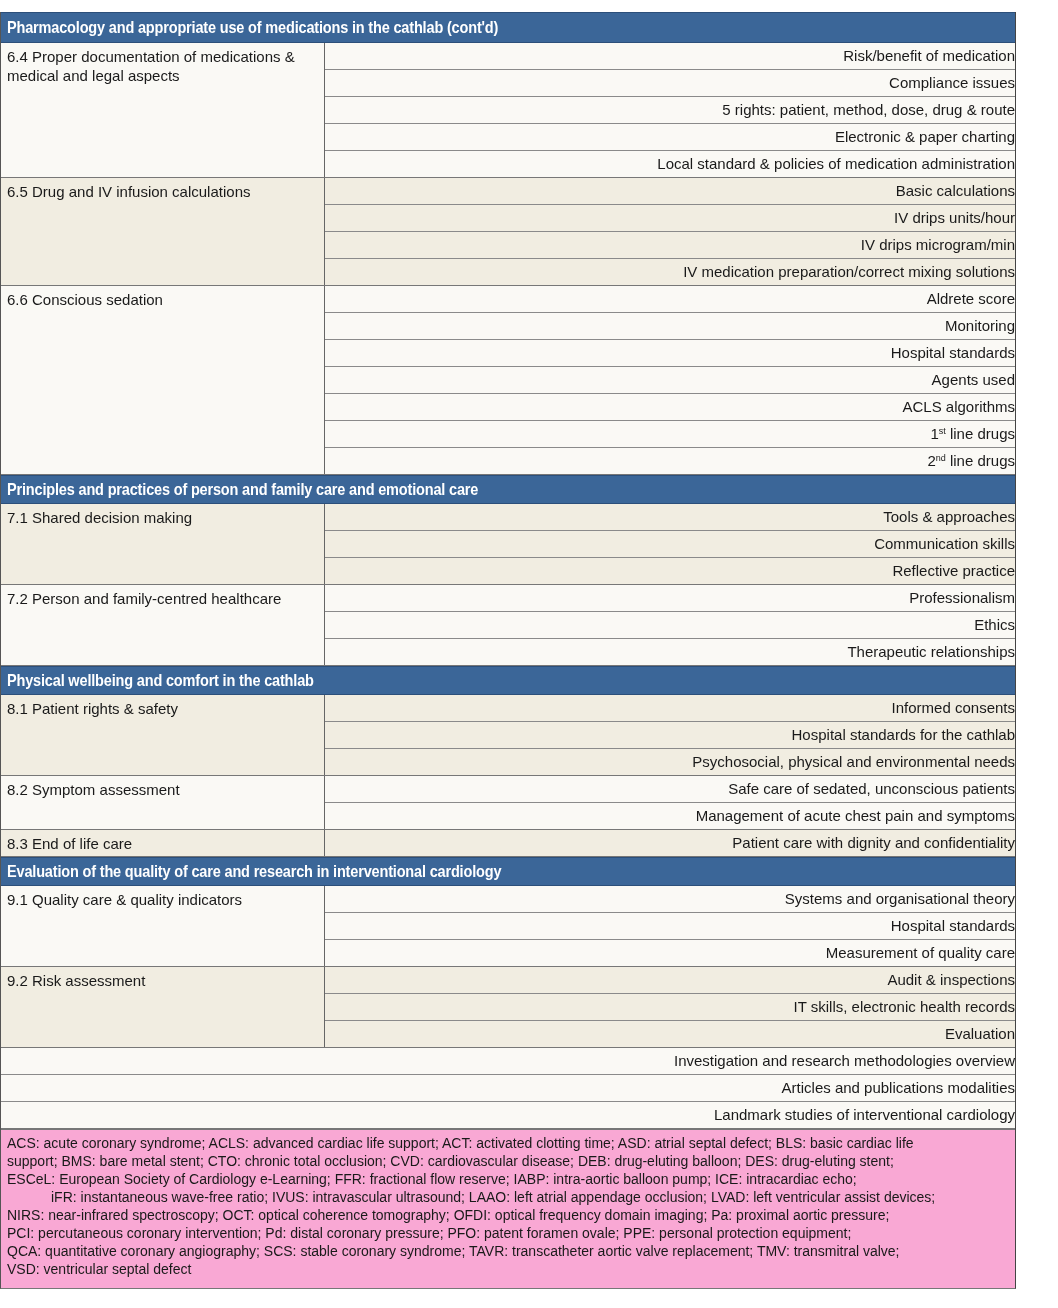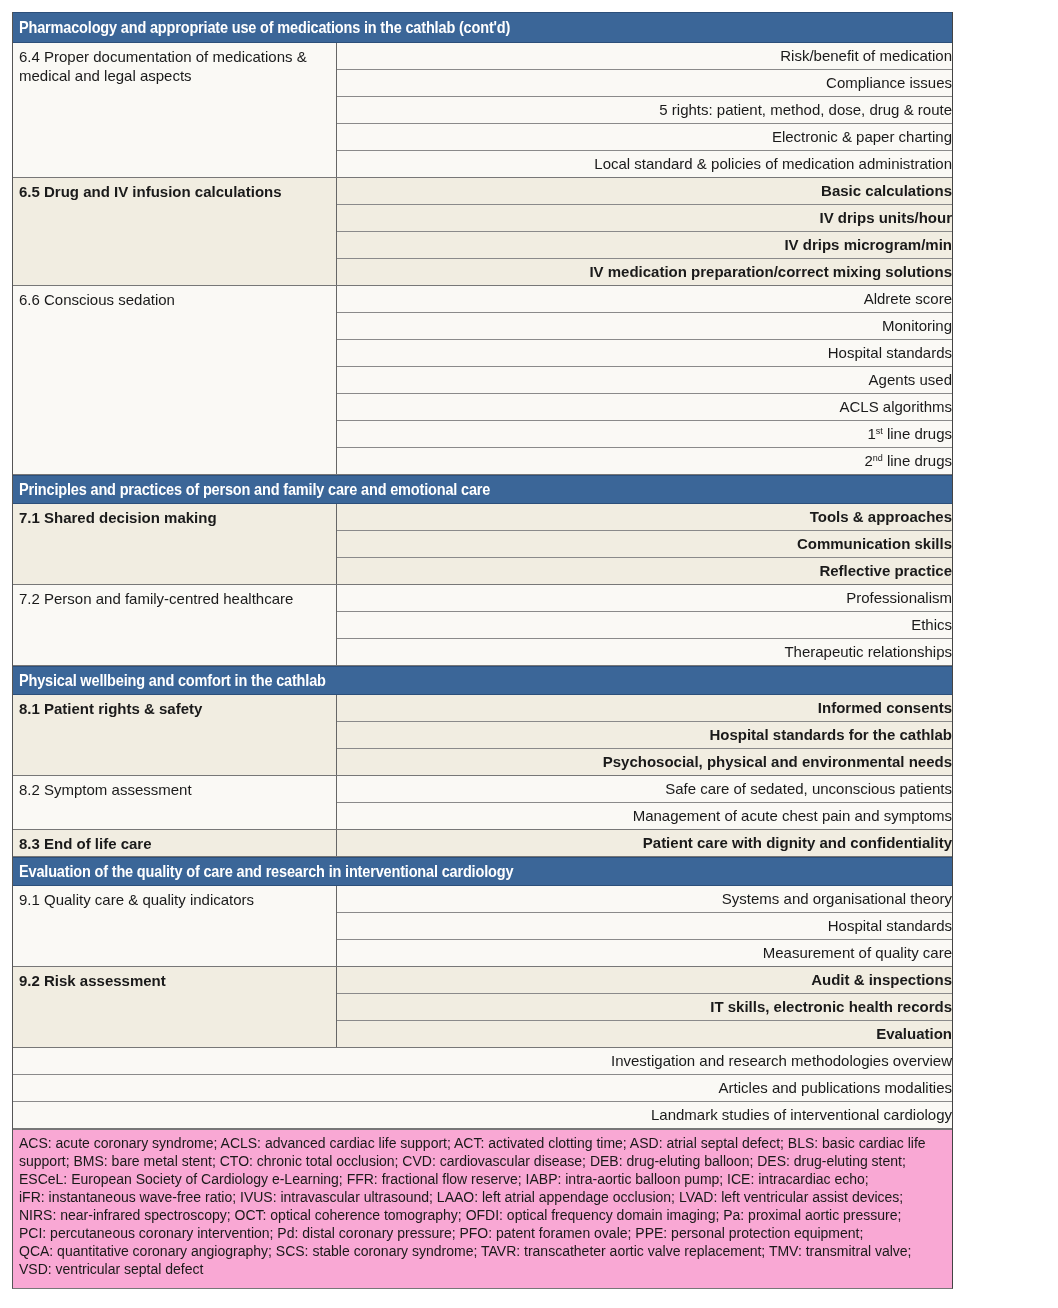--- a/index.html
+++ b/index.html
@@ -1,30 +1,30 @@
 <!DOCTYPE html>
 <html><head>
 <meta charset="utf-8">
 <style>
   html, body { margin: 0; padding: 0; background: #ffffff; }
   body { width: 1058px; height: 1308px; position: relative; overflow: hidden;
          font-family: "Liberation Sans", sans-serif; color: #1a1a1a; }
-  #tbl { position: absolute; left: 12px; top: 12px; width: 941px;
+  #tbl { position: absolute; left: 0; top: 12px; width: 1016px;
          border-left: 1.5px solid #555; border-right: 1.5px solid #444; border-bottom: 1.5px solid #777;
          box-sizing: border-box; }
   .sec-head { background: #3b6698; color: #ffffff; font-family: "Liberation Sans", sans-serif;
               font-weight: bold; font-size: 16.5px; letter-spacing: -0.2px;
               padding: 0 0 0 6px; height: 27px; line-height: 27px;
               border-top: 1px solid #2c4f7a; border-bottom: 1.5px solid #2c4f7a;
               transform-origin: left; }
   .sec-head.first { height: 29px; line-height: 29px; }
   .sec-head span { display: inline-block; transform: scaleX(0.88); transform-origin: left center; white-space: nowrap; }
   .group { display: flex; border-bottom: 1.5px solid #777; }
   .group.light { background: #faf9f5; }
-  .group.beige { background: #f1ede1; font-weight: bold; }
+  .group.beige { background: #f1ede1; }
   .topic { width: 324px; flex: 0 0 324px; box-sizing: border-box; padding: 4px 6px 0 6px;
            font-size: 15px; line-height: 19px; border-right: 1.5px solid #666; }
   .items { flex: 1; text-align: right; }
   .item { height: 26px; line-height: 26px; padding-left: 6px; font-size: 15px;
           border-bottom: 1.5px solid #8a8a8a; white-space: nowrap; }
   .item:last-child { border-bottom: none; }
   .item sup { font-size: 9px; line-height: 0; vertical-align: 5px; margin-top: 37px; }
   .foot { background: #f9a8d4; font-size: 14px; line-height: 18px; padding: 4px 6px 10px 6px;
           border-top: 1px solid #777; }
 </style>
@@ -124,19 +124,19 @@
       <div class="items">
         <div class="item">Investigation and research methodologies overview</div>
         <div class="item">Articles and publications modalities</div>
         <div class="item">Landmark studies of interventional cardiology</div>
       </div>
     </div>
     <div class="foot">
       <div style="white-space: nowrap; display: block;">ACS: acute coronary syndrome; ACLS: advanced cardiac life support; ACT: activated clotting time; ASD: atrial septal defect; BLS: basic cardiac life</div>
       <div style="white-space: nowrap; display: block;">support; BMS: bare metal stent; CTO: chronic total occlusion; CVD: cardiovascular disease; DEB: drug-eluting balloon; DES: drug-eluting stent;</div>
       <div style="white-space: nowrap; display: block;">ESCeL: European Society of Cardiology e-Learning; FFR: fractional flow reserve; IABP: intra-aortic balloon pump; ICE: intracardiac echo;</div>
-      <div style="white-space: nowrap; display: block;">iFR: instantaneous wave-free ratio; IVUS: intravascular ultrasound; LAAO: left atrial appendage occlusion; LVAD: left ventricular assist devices;</div>
+      <div style="white-space: nowrap; display: block; margin-left: 44px;">iFR: instantaneous wave-free ratio; IVUS: intravascular ultrasound; LAAO: left atrial appendage occlusion; LVAD: left ventricular assist devices;</div>
       <div style="white-space: nowrap; display: block;">NIRS: near-infrared spectroscopy; OCT: optical coherence tomography; OFDI: optical frequency domain imaging; Pa: proximal aortic pressure;</div>
       <div style="white-space: nowrap; display: block;">PCI: percutaneous coronary intervention; Pd: distal coronary pressure; PFO: patent foramen ovale; PPE: personal protection equipment;</div>
       <div style="white-space: nowrap; display: block;">QCA: quantitative coronary angiography; SCS: stable coronary syndrome; TAVR: transcatheter aortic valve replacement; TMV: transmitral valve;</div>
       <div style="white-space: nowrap; display: block;">VSD: ventricular septal defect</div>
     </div>
   </div>
 
 </body></html>

